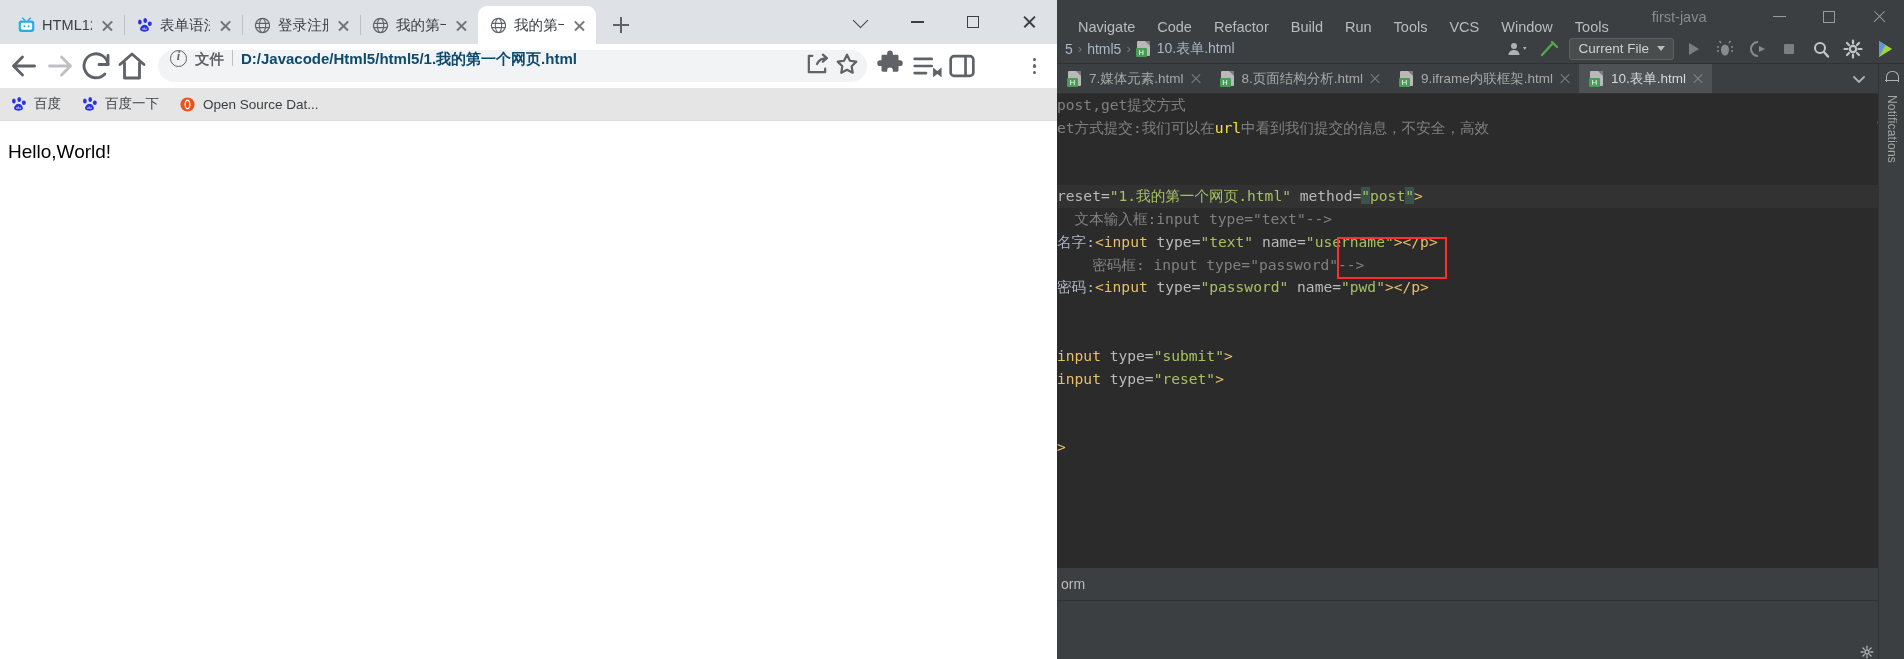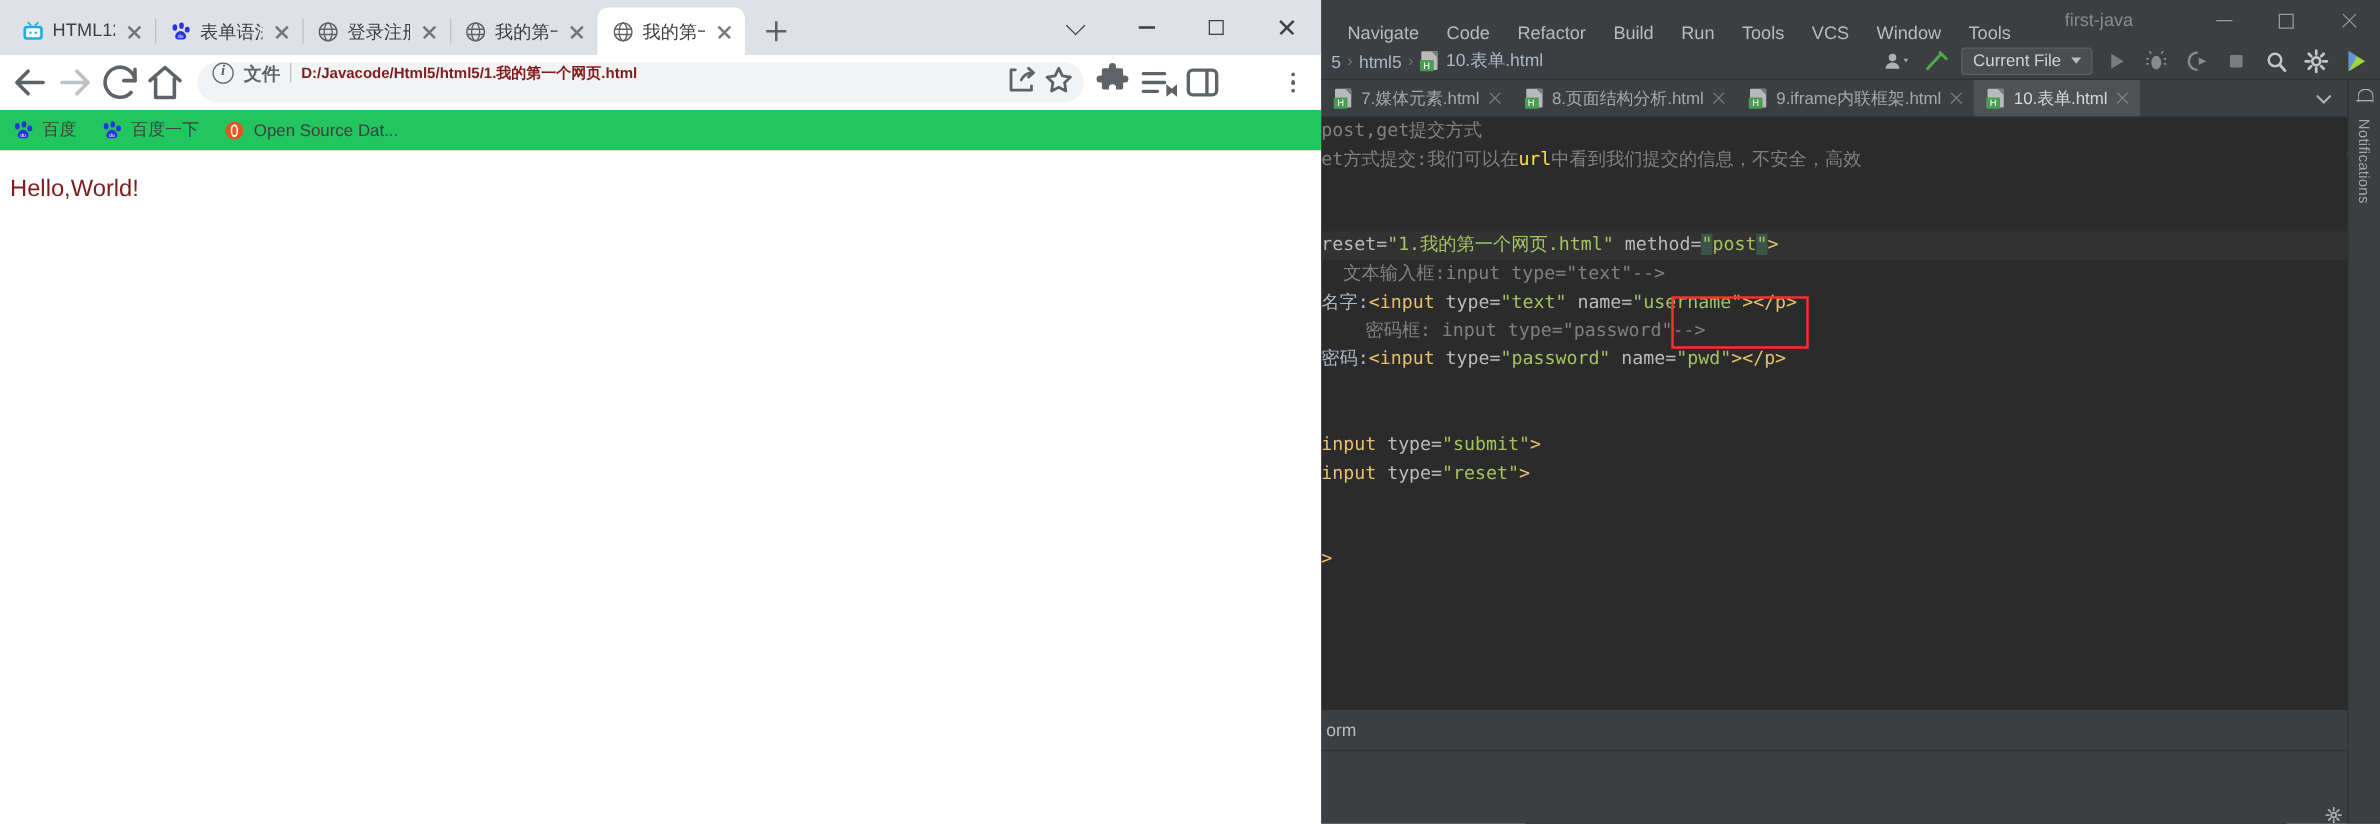--- a/index.html
+++ b/index.html
@@ -117,21 +117,21 @@
     position: relative; flex: none;
   }
   .omni-info::after {
     content: "i"; position: absolute; left: 0; right: 0; top: -2px;
     text-align: center; font-size: 12px; font-style: italic; color: #5f6368;
     font-family: "Liberation Serif", serif;
   }
   .omni-scheme { font-size: 14.5px; color: #5f6368; white-space: nowrap; }
   .omni-sep { width: 1px; height: 16px; background: #bdc1c6; }
   .omni-url {
-    flex: 1 1 auto; font-size: 12px; color: #7f1d1d;
+    flex: 1 1 auto; font-size: 15px; color: #0c4a6e;
     white-space: nowrap; overflow: hidden; min-width: 0;
   }
   .omni-acts { display: flex; align-items: center; gap: 2px; flex: none; }
   .omni-btn { width: 28px; height: 28px; position: relative; border-radius: 50%; }
 
   .tb-right { display: flex; align-items: center; gap: 2px; flex: none; }
   .tb-btn { width: 34px; height: 34px; position: relative; border-radius: 50%; }
   .avatar {
     width: 26px; height: 26px; border-radius: 50%;
     background: #6f7276; position: relative;
@@ -148,30 +148,30 @@
   .kebab span {
     position:absolute; left:16px; width:3.2px; height:3.2px; border-radius:50%;
     background:#5f6368;
   }
   .kebab span:nth-child(1){ top:9px; }
   .kebab span:nth-child(2){ top:15.4px; }
   .kebab span:nth-child(3){ top:21.8px; }
 
   
   .bookmarks {
-    height: 33px; background: #22c55e;
+    height: 33px; background: #e5e5e5;
     display: flex; 
     padding: 0 10px; gap: 20px;
     border-bottom: 1px solid #dadce0;
   }
   .bm { display: flex; align-items: center; gap: 7px; font-size: 13.5px; color: #3c4043; }
   .bm .bmico { width: 17px; height: 17px; flex: none; }
 
   .viewport { background: #ffffff; height: 539px; padding: 20px 8px; }
-  .hello { font-size: 19px; color: #7f1d1d; font-family: "Liberation Sans", sans-serif; }
+  .hello { font-size: 19px; color: #000000; font-family: "Liberation Sans", sans-serif; }
 
   
   .ide {
     position: absolute; left: 1057px; top: 0;
     width: 847px; height: 659px;
     background: #3c3f41;
     color: #bbbbbb;
     font-family: "Liberation Sans", sans-serif;
     overflow: hidden;
   }

